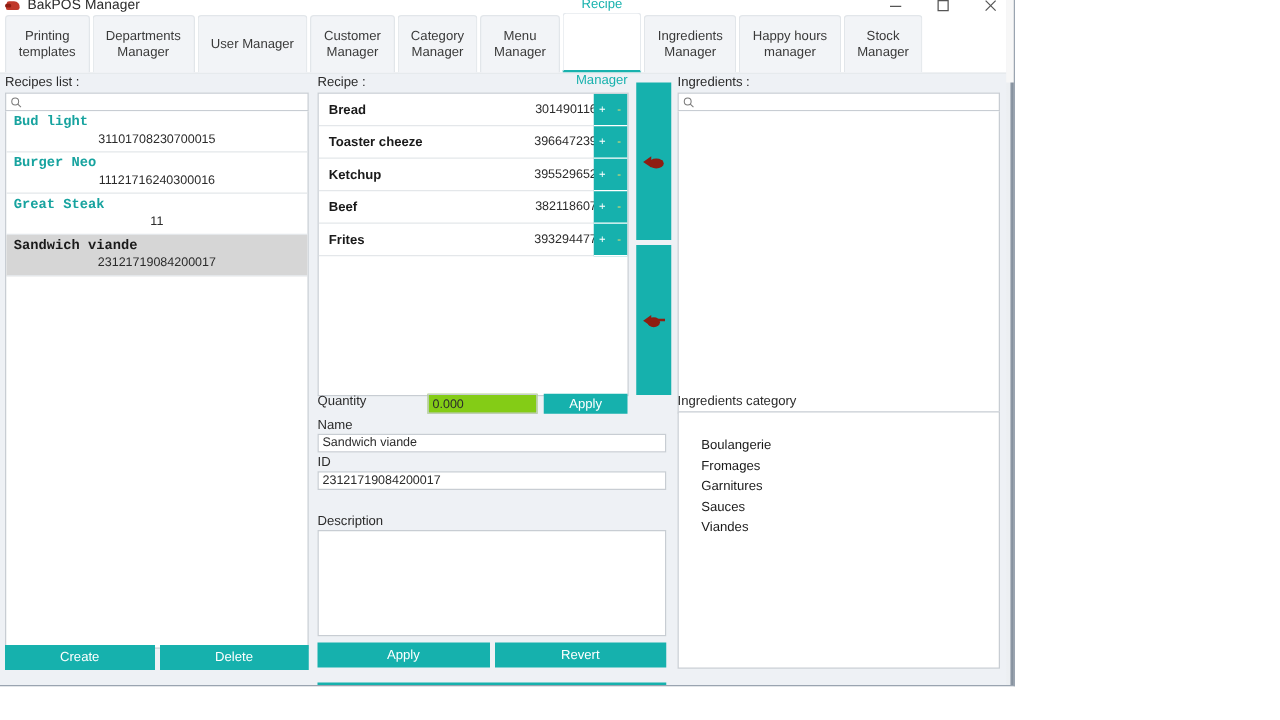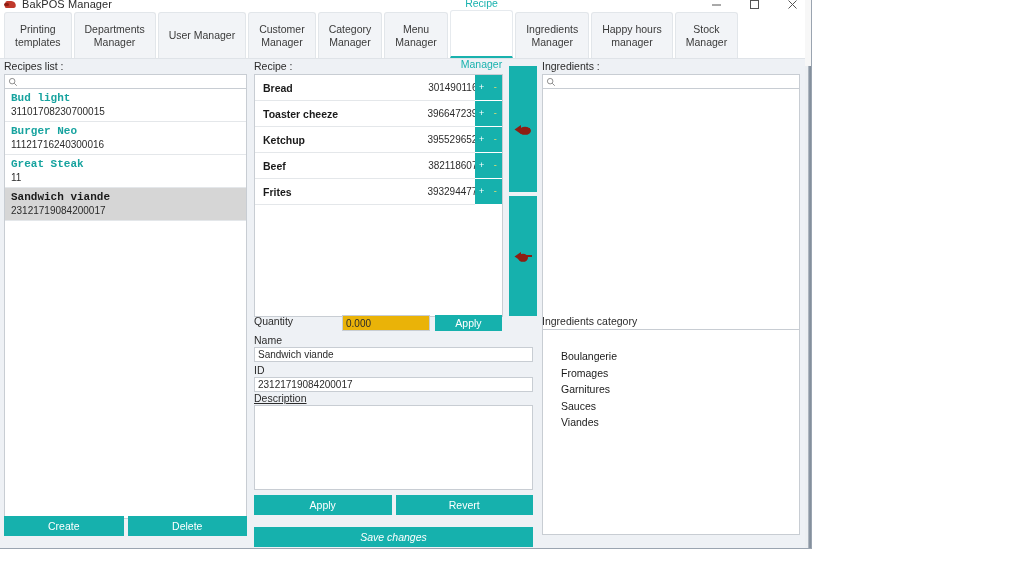--- a/index.html
+++ b/index.html
@@ -155,21 +155,21 @@
     font-size: 11px;
     font-weight: bold;
     color: #17a39f;
     line-height: 14px;
     font-family: Liberation Mono, monospace;
   }
   .recipe-item.selected .recipe-name { color: #1a1a1a; }
   .recipe-id {
     font-size: 10px;
     color: #2b2b2b;
-    text-align: left;
+    text-align: center;
     line-height: 13px;
   }
   .left-buttons {
     position: absolute;
     left: 4px; top: 516px;
     width: 243px;
     display: flex;
     gap: 4px;
   }
   .btn {
@@ -240,21 +240,21 @@
 
   .qty-row {
     position: absolute;
     left: 254px; top: 315px;
     width: 249px;
     display: flex;
   }
   .qty-label { font-size: 10.5px; color: #2b2b2b; width: 88px; }
   .qty-input {
     width: 88px; height: 16px;
-    background: #eab308;
+    background: #84cc16;
     border: 1px solid #c8cdd3;
     font-size: 10px;
     color: #2b2b2b;
     padding-left: 3px;
     display: flex; align-items: center;
   }
   .qty-apply {
     width: 67px; height: 16px;
     margin-left: 5px;
     background: #16b1ad;
@@ -510,21 +510,21 @@
       <span class="qty-label">Quantity</span>
       <span class="qty-input">0.000</span>
       <span class="qty-apply">Apply</span>
     </div>
 
     <div style="position:absolute;left:254px;top:334px;width:279px;">
       <div class="field-label">Name</div>
       <div class="text-input">Sandwich viande</div>
       <div class="field-label" style="margin-top:2px;">ID</div>
       <div class="text-input">23121719084200017</div>
-      <div class="field-label" style="margin-top:0;text-decoration:underline;">Description</div>
+      <div class="field-label" style="margin-top:19px;">Description</div>
       <div class="desc-box"></div>
       <div class="mid-actions">
         <div class="btn btn-half">Apply</div>
         <div class="btn btn-half">Revert</div>
       </div>
       <div class="btn savebar">Save changes</div>
     </div>
 
     <div class="arrow-col">
       <div class="arrow-btn top">

